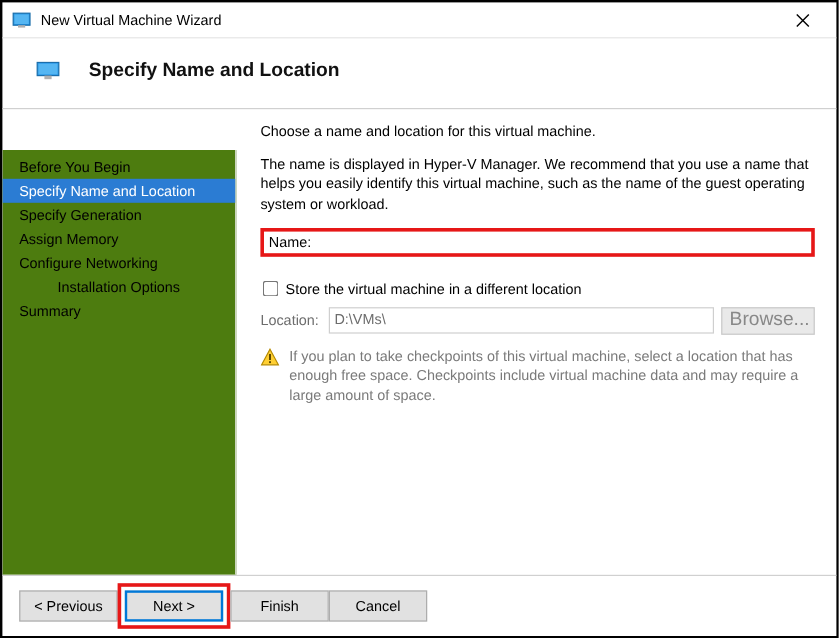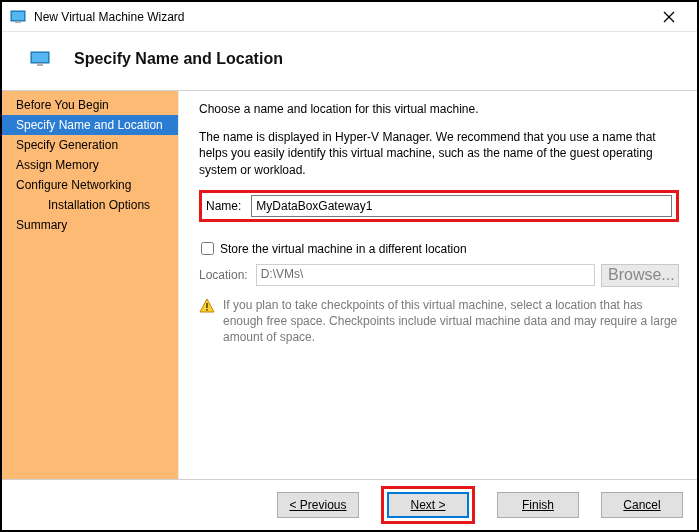--- a/index.html
+++ b/index.html
@@ -44,24 +44,25 @@
   .header .hicon { width: 20px; height: 16px; margin-right: 24px; }
   .header .htitle { font-size: 16px; font-weight: bold; color: #111; }
   .body {
     flex: 1;
     display: flex;
     border-top: 1px solid #d0d0d0;
     border-bottom: 1px solid #d0d0d0;
     overflow: hidden;
   }
   .sidebar {
-    width: 177px;
-    background: #fdba74;
+    width: 195px;
+    background: #4d7c0f;
     padding: 4px 0;
     border-right: 1px solid #eaeaea;
+    margin-top: 34px;
   }
   .sidebar .item {
     padding: 3px 10px 3px 14px;
     font-size: 12px;
     cursor: pointer;
     white-space: nowrap;
   }
   .sidebar .item.indent { padding-left: 46px; }
   .sidebar .item.selected {
     background: #2b7cd3;
@@ -111,24 +112,22 @@
     color: #888;
     font-size: 16px;
   }
   .warnrow { display: flex; align-items: flex-start; color: #7a7a7a; }
   .warnrow .wicon { width: 16px; height: 16px; margin-right: 8px; flex-shrink: 0; margin-top: 1px;}
   .warnrow .wtext { line-height: 1.35; }
   .footer {
     height: 50px;
     display: flex;
     align-items: center;
-    justify-content: flex-end;
     padding: 0 14px;
-    gap: 22px;
-    text-decoration: underline;
+    gap: 0;
   }
   .footer button {
     width: 82px; height: 26px;
     background: #e1e1e1;
     border: 1px solid #adadad;
     font-family: inherit;
     font-size: 12px;
     cursor: pointer;
   }
   .footer .next-wrap {
@@ -179,21 +178,20 @@
         <div class="item">Configure Networking</div>
         <div class="item indent">Installation Options</div>
         <div class="item">Summary</div>
       </div>
     <div class="content">
       <p>Choose a name and location for this virtual machine.</p>
       <p>The name is displayed in Hyper-V Manager. We recommend that you use a name that helps you easily identify this virtual machine, such as the name of the guest operating system or workload.</p>
 
       <div class="namerow">
         <label>Name:</label>
-        <input type="text" value="MyDataBoxGateway1" style="">
       </div>
 
 
       <div class="chkrow">
         <input type="checkbox" style="">
         <span>Store the virtual machine in a different location</span>
       </div>
 
       <div class="locrow">
         <span class="loclabel">Location:</span>

